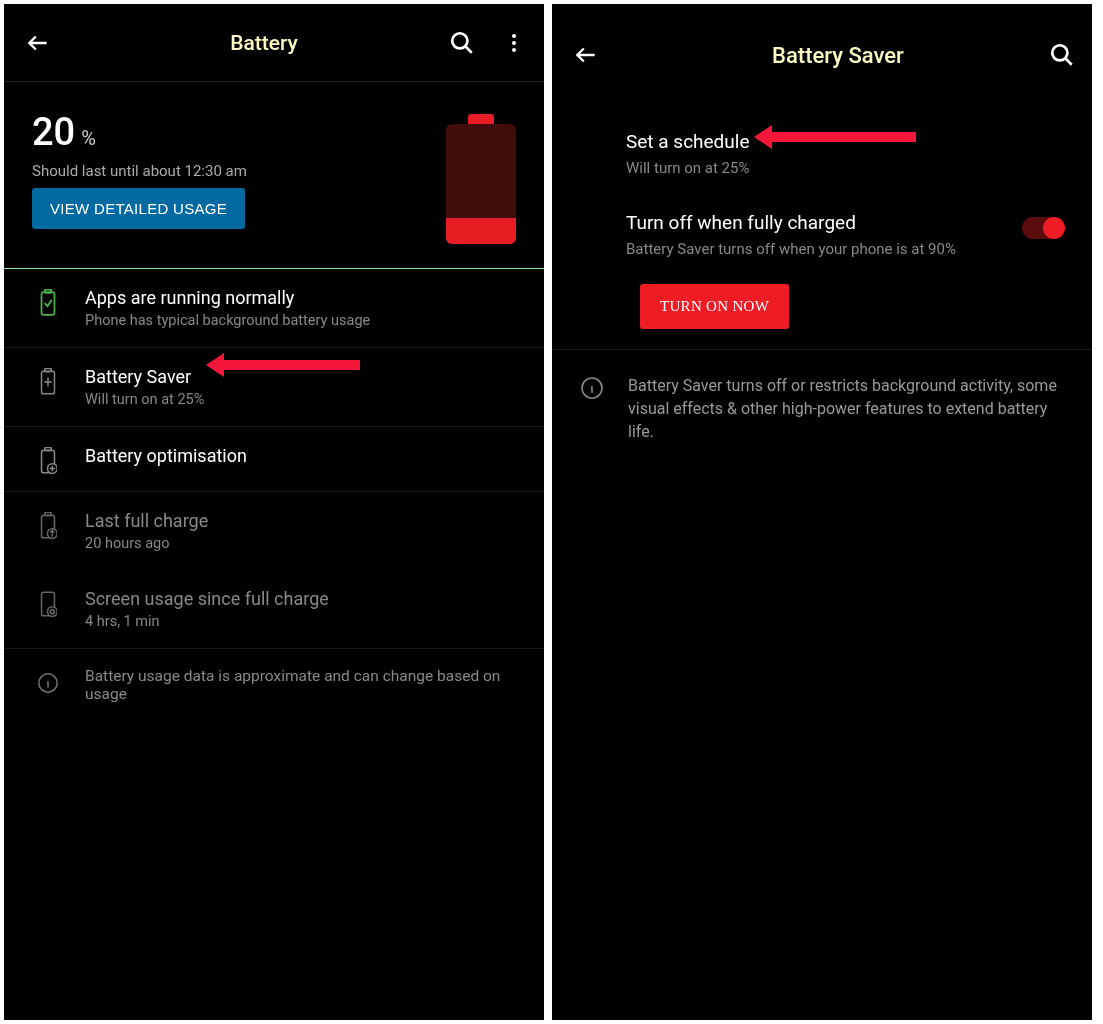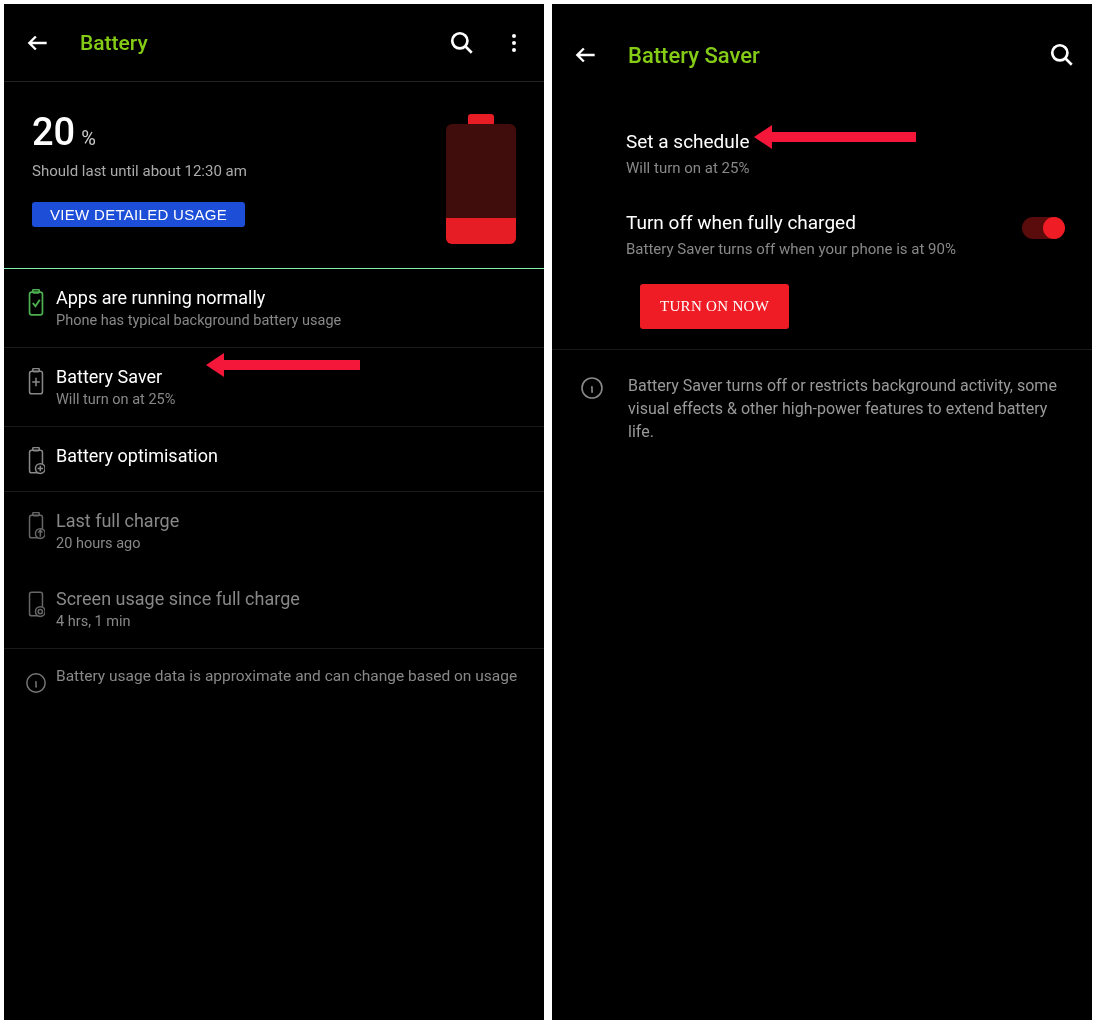--- a/index.html
+++ b/index.html
@@ -30,47 +30,47 @@
     padding: 0 16px;
     border-bottom: 1px solid #222;
   }
   .header-right .header { height: 102px; border-bottom: none; }
   .back-btn {
     width: 36px; height: 36px;
     display:flex; align-items:center; justify-content:center;
     cursor:pointer;
     margin-right: 24px;
   }
-  .header-title { font-size: 21px; font-weight: 500; color:#84cc16; flex:1; }
+  .header-title { font-size: 21px; font-weight: 500; color:#fef9c3; flex:1;text-align:center; }
   .header-icons { display:flex; align-items:center; gap:24px; }
   .icon-btn { width:28px; height:28px; display:flex; align-items:center; justify-content:center; cursor:pointer; }
 
   
   .summary {
     display:flex; padding: 28px 28px 24px 28px; border-bottom:1px solid #86efac;
     align-items:flex-start;
   }
   .summary-left { flex:1; display:flex; flex-direction:column; gap:8px; }
   .pct-row { display:flex; align-items: baseline; gap:6px; }
   .pct-big { font-size: 38px; font-weight:500; color:#fff; }
   .pct-sign { font-size:20px; color:#ccc; }
   .summary-sub { font-size:15px; color:#aaa; }
   .red-btn {
-    background:#1d4ed8; color:#fff; font-size:15px; font-weight:500;
-    border:none; padding:4px 18px; border-radius:3px; cursor:pointer;
-    margin-top:14px; width:fit-content; letter-spacing:0.3px;
+    background:#0369a1; color:#fff; font-size:15px; font-weight:500;
+    border:none; padding:12px 18px; border-radius:3px; cursor:pointer;
+    width:fit-content; letter-spacing:0.3px;
   }
   .battery-graphic { width:70px; height:130px; position:relative; margin-left:20px; margin-top:4px; }
   .battery-cap { width:26px; height:10px; background:#e71d26; position:absolute; top:0; left:22px; border-radius:3px 3px 0 0;}
   .battery-body { width:70px; height:120px; background:#400c0c; position:absolute; top:10px; border-radius:6px; overflow:hidden;}
   .battery-fill { position:absolute; bottom:0; left:0; right:0; height:22%; background:#e71d26; }
 
   
   .list-item {
-    display:flex; padding:18px 20px; gap:8px; align-items:flex-start;
+    display:flex; padding:18px 32px; gap:25px; align-items:flex-start;
     border-bottom:1px solid #1a1a1a;
   }
   .list-item.no-border { border-bottom:none; }
   .list-icon { width:24px; height:24px; flex-shrink:0; display:flex; align-items:center; justify-content:center; margin-top:4px;}
   .list-text { flex:1; display:flex; flex-direction:column; gap:4px; }
   .list-title { font-size:18px; color:#fff; }
   .list-title.dim { color:#888; }
   .list-sub { font-size:14.5px; color:#888; }
   .list-item.clickable { cursor:pointer; }
 

